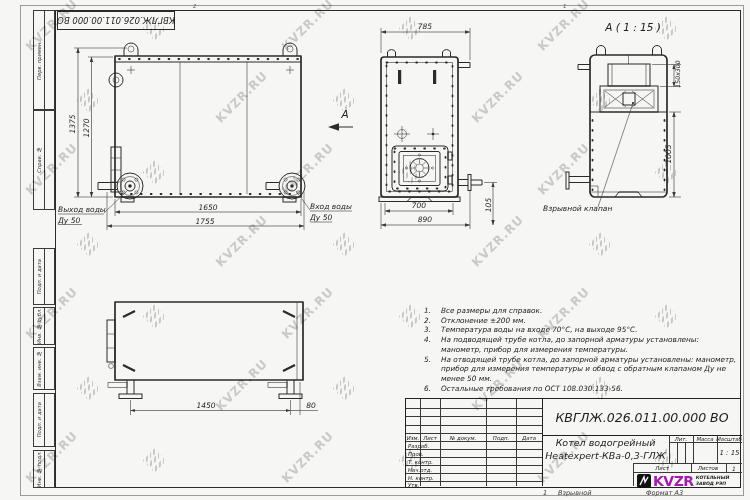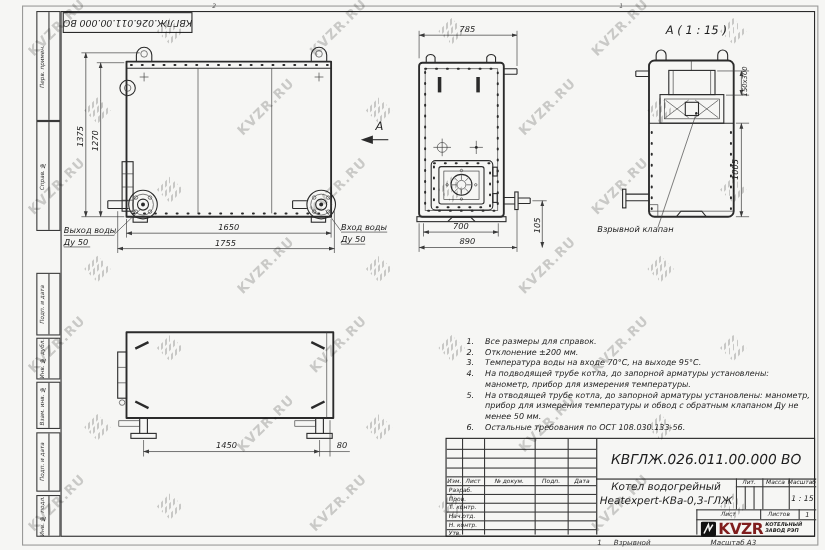--- a/index.html
+++ b/index.html
@@ -34,21 +34,21 @@
   .tb .t{position:absolute;font:italic 5.4px "DejaVu Sans",sans-serif;white-space:nowrap;}
   .tb .tc{transform:translateX(-50%);}
   .tb .docnum{position:absolute;left:136px;top:0;width:200px;height:36px;display:flex;
       align-items:center;justify-content:center;font:italic 12.5px "DejaVu Sans",sans-serif;}
   .tb .name{position:absolute;left:136px;top:38px;width:127px;text-align:center;
       font:italic 9.5px/1.35 "DejaVu Sans",sans-serif;}
   .tb .scaleval{position:absolute;left:311px;top:43px;width:25px;height:21px;display:flex;
       align-items:center;justify-content:center;font:italic 7px "DejaVu Sans",sans-serif;}
   .tb .logo{position:absolute;left:227px;top:73px;width:109px;height:17px;display:flex;
       align-items:center;gap:2px;padding-left:4px;box-sizing:border-box;}
-  .tb .logo .kvzr{font:bold 14px/1 "DejaVu Sans",sans-serif;letter-spacing:-0.5px;color:#7f1d1d;}
+  .tb .logo .kvzr{font:bold 14px/1 "DejaVu Sans",sans-serif;letter-spacing:-0.5px;color:#a21caf;}
   .tb .logo .co{font:italic bold 4.6px/1.15 "DejaVu Sans",sans-serif;color:#222;}
   .bsl{position:absolute;font:italic 6.5px "DejaVu Sans",sans-serif;color:#333;}
   
   #wm-layer{position:absolute;inset:0;z-index:5;pointer-events:none;mix-blend-mode:multiply;}
   .wm{position:absolute;transform:rotate(-45deg);font:bold 12px "DejaVu Sans",sans-serif;
       letter-spacing:1px;color:#c2c2c0;opacity:.75;white-space:nowrap;}
   .wm-logo{position:absolute;transform:rotate(-45deg);opacity:.7;}
   .wm-logo i{display:block;width:17px;height:4px;margin:2.2px 0;
       background:repeating-linear-gradient(135deg,#bdbdbb 0 1.6px,transparent 1.6px 3.6px);}
   .views{position:absolute;left:0;top:0;z-index:2;pointer-events:none;}
@@ -382,21 +382,21 @@
       <span class="kvzr">KVZR</span>
       <span class="co">
         <span style="display:block">КОТЕЛЬНЫЙ</span>
         <span style="display:block">ЗАВОД РЭП</span>
       </span>
     </div>
   </div>
 
   <div class="bsl" style="left:543px;top:489px;">1</div>
   <div class="bsl" style="left:558px;top:489px;">Взрывной</div>
-  <div class="bsl" style="left:646px;top:489px;">Масштаб А3</div>
+  <div class="bsl" style="left:646px;top:489px;">Формат А3</div>
 
   <div id="wm-layer">
       <div class="wm" style="left: 18px; top: 18px;">KVZR.RU</div>
       <div class="wm-logo" style="left: 146px; top: 18px;">
         <i></i>
         <i></i>
         <i></i>
       </div>
       <div class="wm" style="left: 274px; top: 18px;">KVZR.RU</div>
       <div class="wm-logo" style="left: 402px; top: 18px;">

